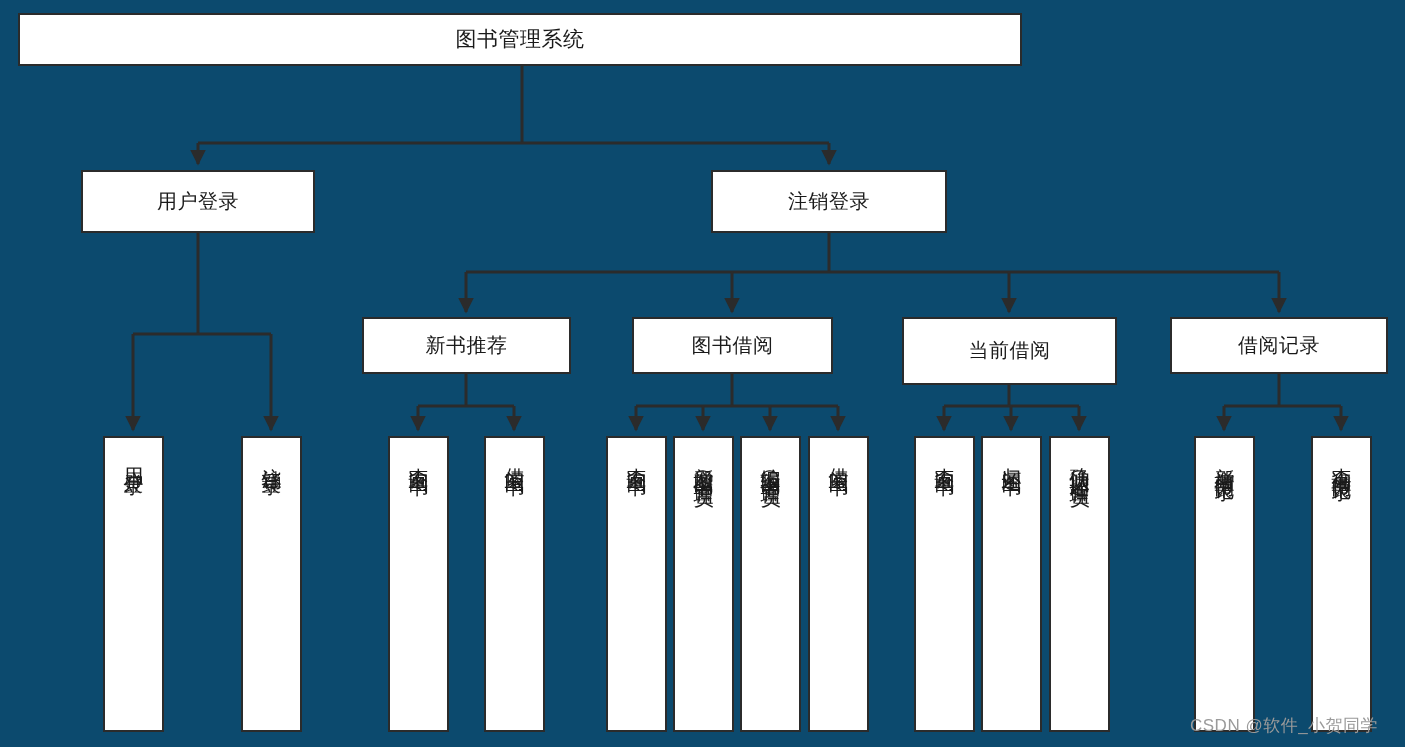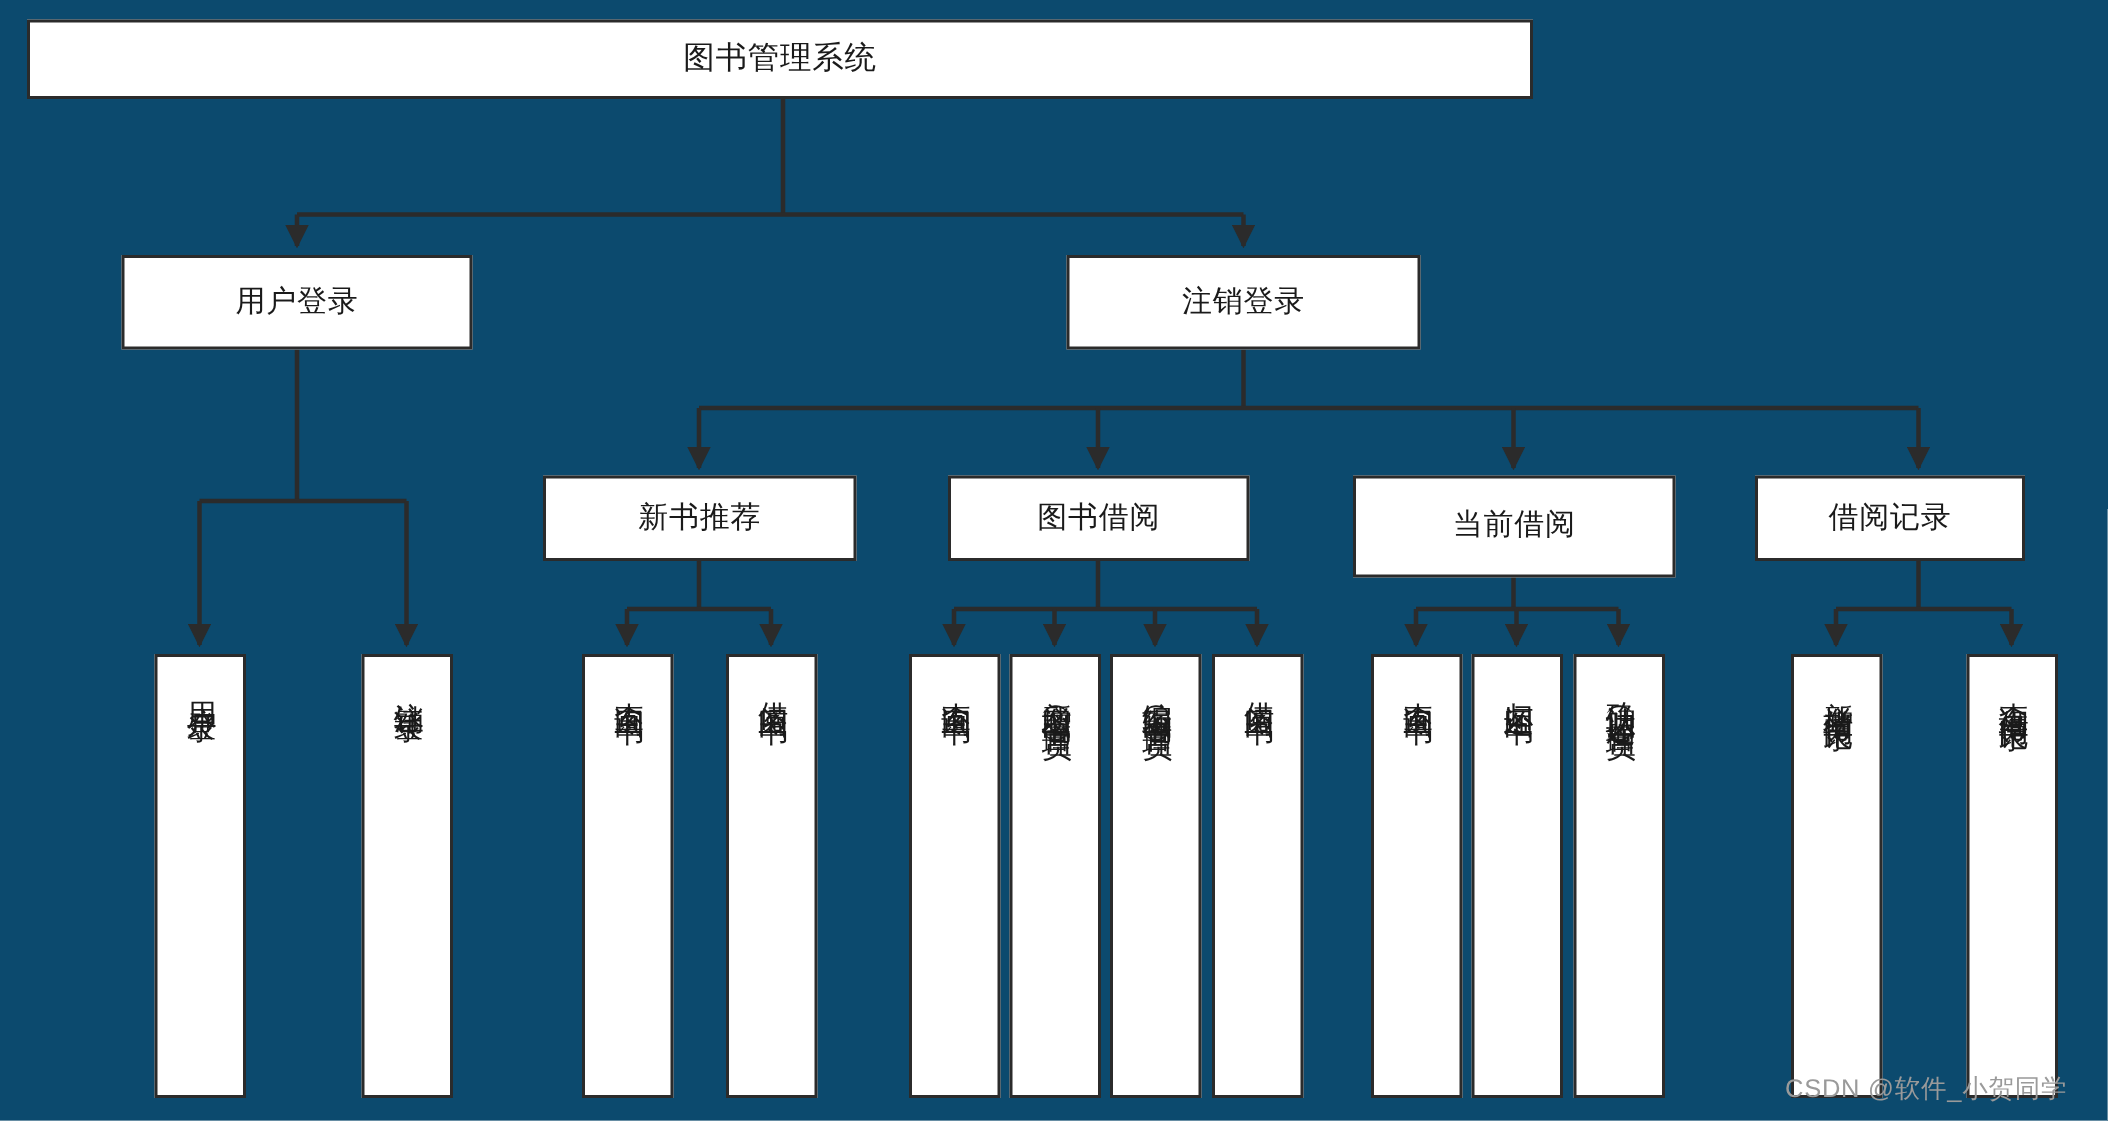--- a/index.html
+++ b/index.html
@@ -143,21 +143,21 @@
 
   <div class="node level2" style="left:362px; top:317px; width:209px; height:57px;">
     <span class="label">新书推荐</span>
   </div>
   <div class="node level2" style="left:632px; top:317px; width:201px; height:57px;">
     <span class="label">图书借阅</span>
   </div>
   <div class="node level2" style="left:902px; top:317px; width:215px; height:68px;">
     <span class="label">当前借阅</span>
   </div>
-  <div class="node level2" style="left:1170px; top:317px; width:180px; height:57px;">
+  <div class="node level2" style="left:1170px; top:317px; width:218px; height:57px;">
     <span class="label">借阅记录</span>
   </div>
 
   <div class="node leaf" style="left:103px; top:436px; width:61px; height:296px;">
     <span class="label">用户登录</span>
   </div>
   <div class="node leaf" style="left:241px; top:436px; width:61px; height:296px;">
     <span class="label">注销登录</span>
   </div>
 

